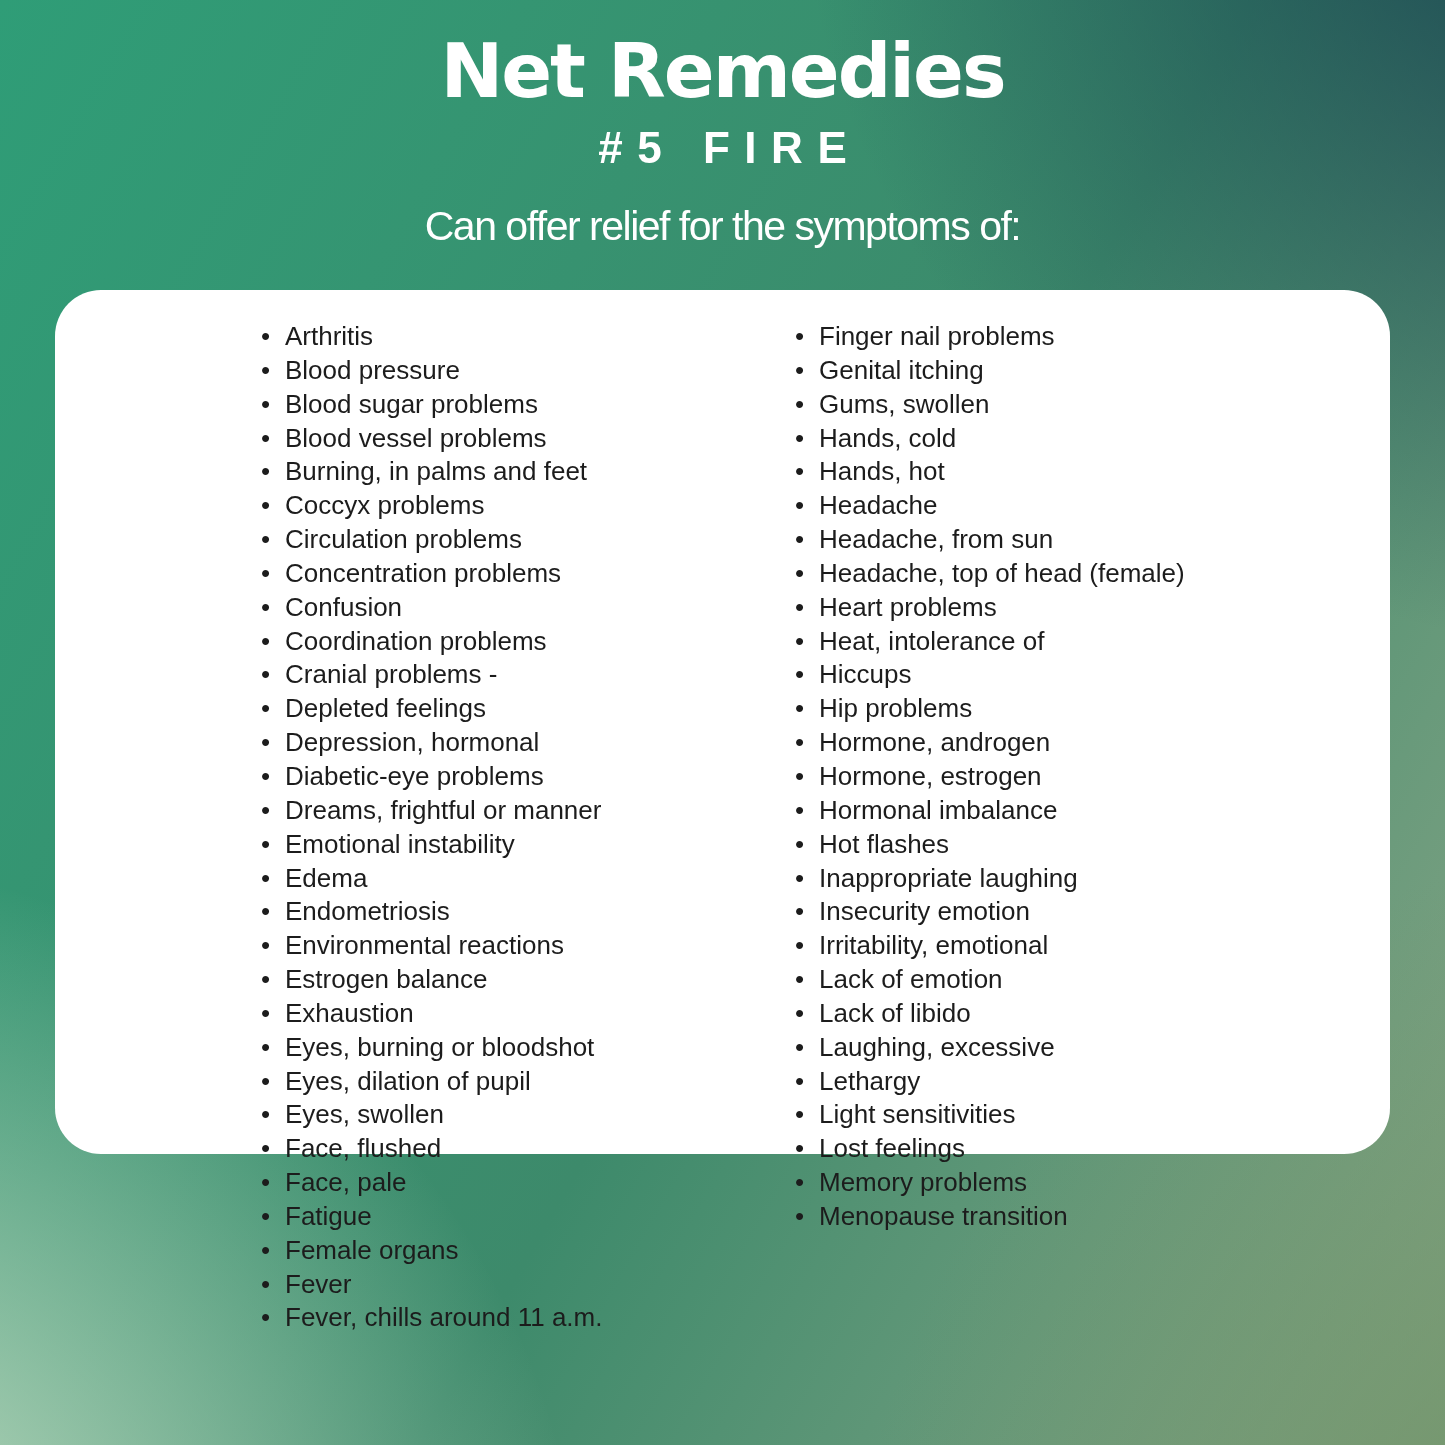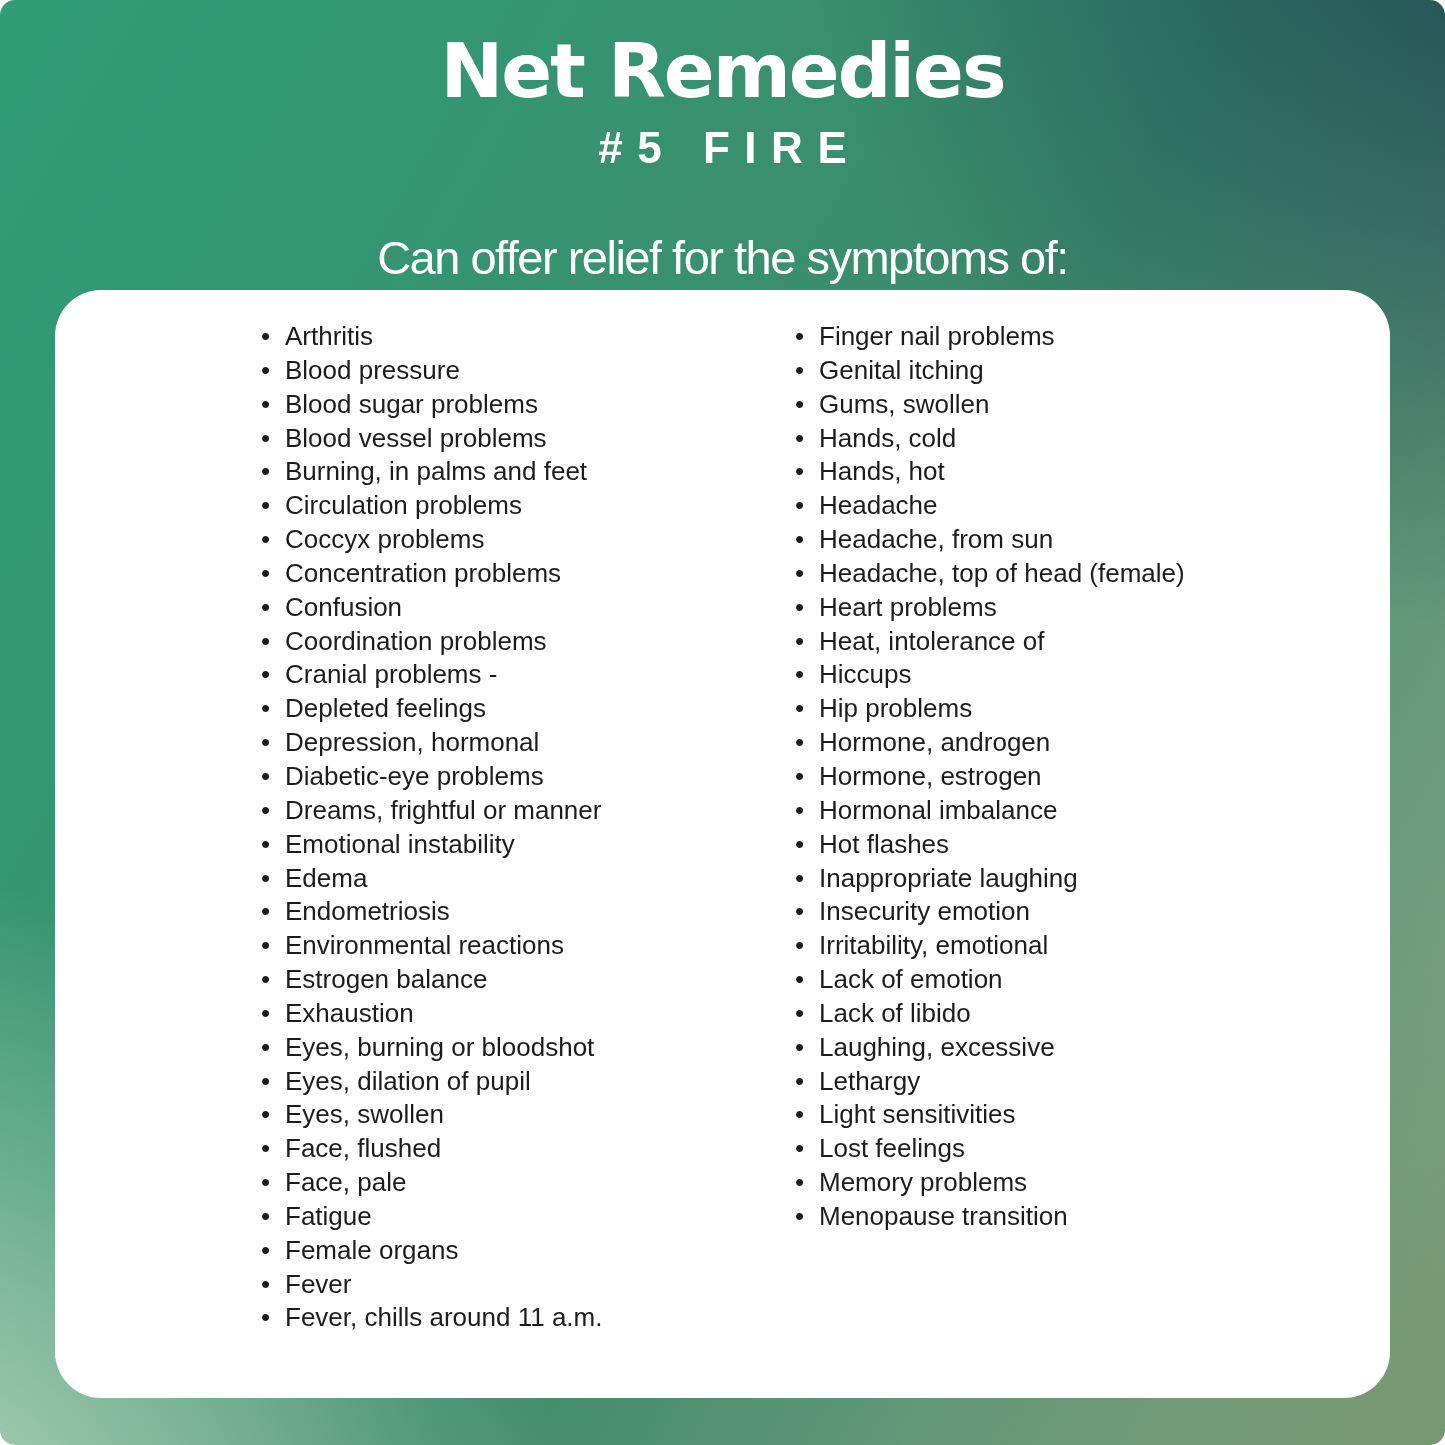--- a/index.html
+++ b/index.html
@@ -18,46 +18,44 @@
     overflow:hidden;
   }
   .poster{
     position:relative;
     width:1445px;height:1445px;
     background:
       radial-gradient(95% 95% at 112% -12%, var(--gradient-top-right) 0%, rgba(22,64,79,0) 60%),
       radial-gradient(88% 88% at -14% 114%, var(--gradient-bottom-left) 0%, rgba(211,230,205,0) 62%),
       radial-gradient(80% 80% at 112% 112%, var(--gradient-bottom-right) 0%, rgba(109,146,102,0) 66%),
       linear-gradient(120deg, #2f9d77 0%, #3d8a6b 55%, #8aa687 100%);
-    border-radius: 15px;
   }
   .header{
     position:absolute;left:0;top:0;width:100%;
     text-align:center;color:var(--heading-text);
   }
   .title{
     position:absolute;left:0;top:34px;width:100%;
     font-family:"DejaVu Sans","Liberation Sans",sans-serif;
     font-weight:800;font-size:75px;line-height:1.0;
     letter-spacing:-2px;
   }
   .subtitle{
     position:absolute;left:0;top:126px;width:100%;
     font-weight:600;font-size:44px;line-height:1.0;
     letter-spacing:0.33em;text-indent:0.33em;
   }
   .tagline{
     position:absolute;left:0;top:206px;width:100%;
-    font-weight:400;font-size:47px;line-height:1.0;
+    font-weight:400;font-size:41px;line-height:1.0;
     letter-spacing:-1.5px;
-    margin-top:28px;
   }
   .card{
     position:absolute;left:55px;top:290px;
-    width:1335px;height:1108px;
+    width:1335px;height:864px;
     background:var(--card-background);
     border-radius:46px;
     display:flex;align-items:flex-start;
     padding:30px 0 0 206px;
   }
   ul.symptom-list{
     list-style:none;
     font-size:26px;line-height:33.85px;
     color:var(--list-text);
   }
@@ -83,22 +81,22 @@
     <div class="tagline">Can offer relief for the symptoms of:</div>
   </div>
 
   <section class="card">
     <ul class="symptom-list left">
         <li>Arthritis</li>
         <li>Blood pressure</li>
         <li>Blood sugar problems</li>
         <li>Blood vessel problems</li>
         <li>Burning, in palms and feet</li>
+        <li>Coccyx problems</li>
         <li>Circulation problems</li>
-        <li>Coccyx problems</li>
         <li>Concentration problems</li>
         <li>Confusion</li>
         <li>Coordination problems</li>
         <li>Cranial problems -</li>
         <li>Depleted feelings</li>
         <li>Depression, hormonal</li>
         <li>Diabetic-eye problems</li>
         <li>Dreams, frightful or manner</li>
         <li>Emotional instability</li>
         <li>Edema</li>

